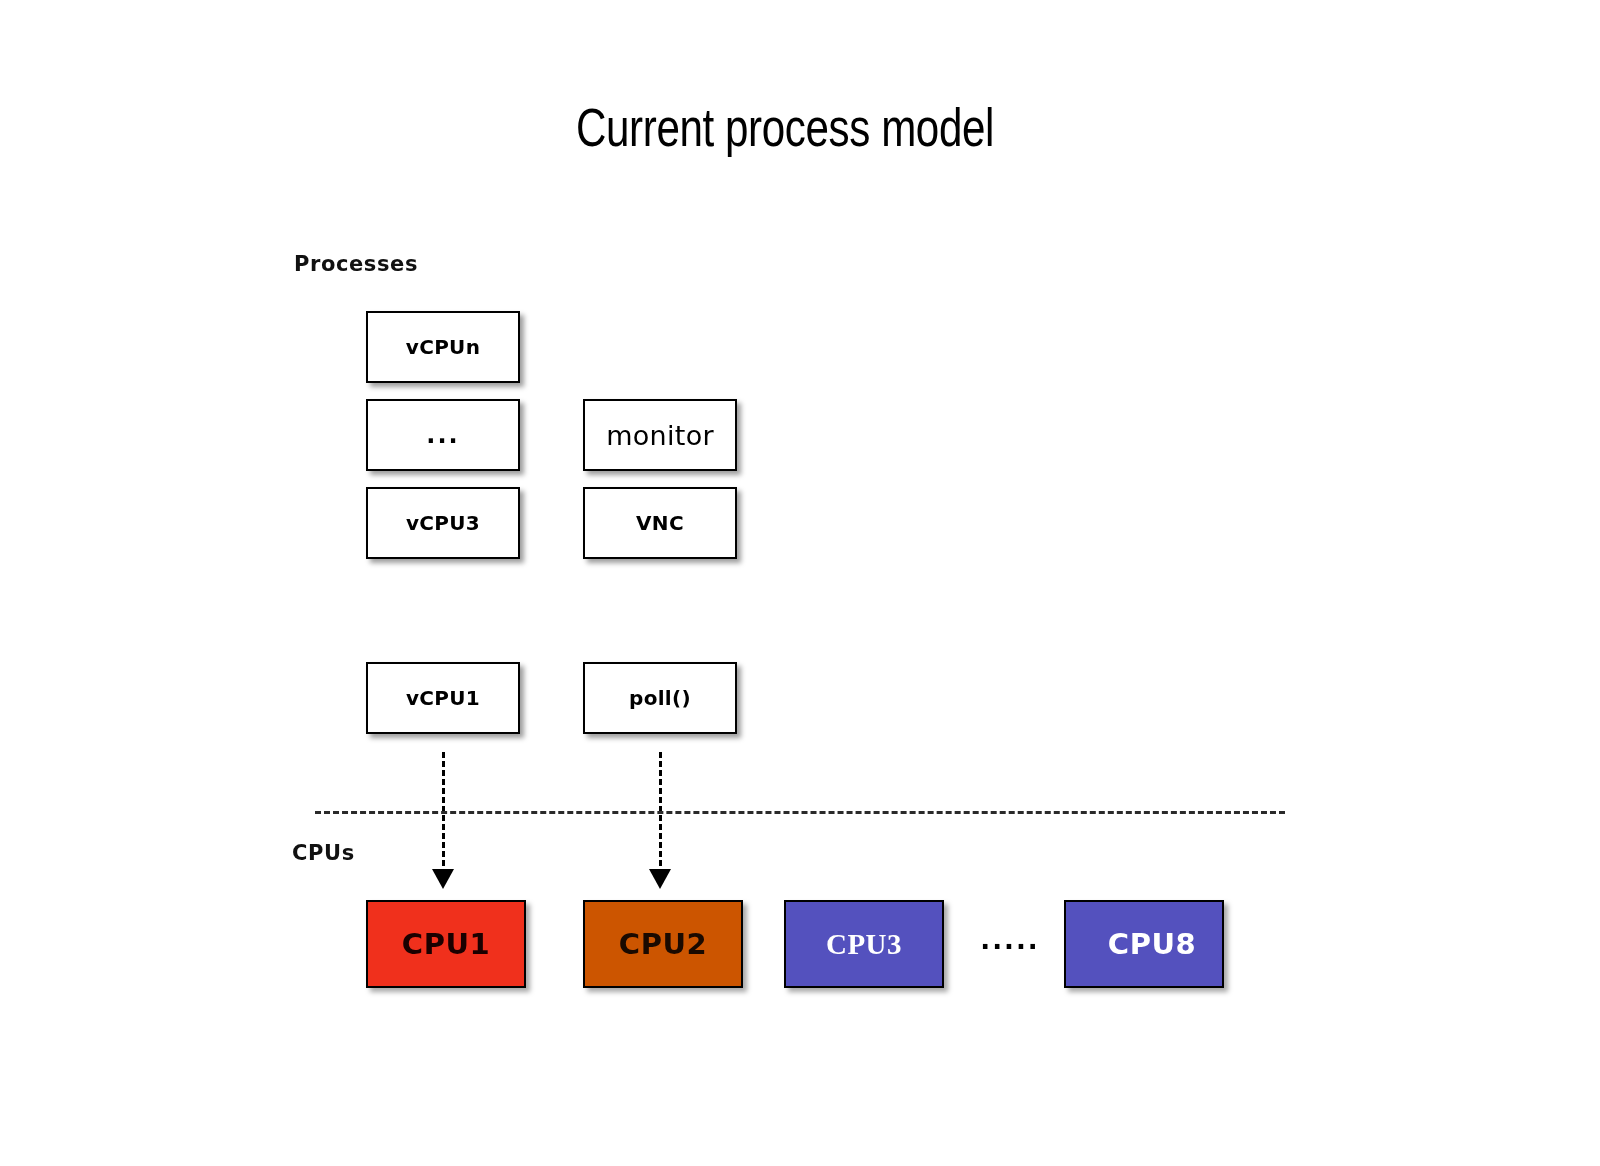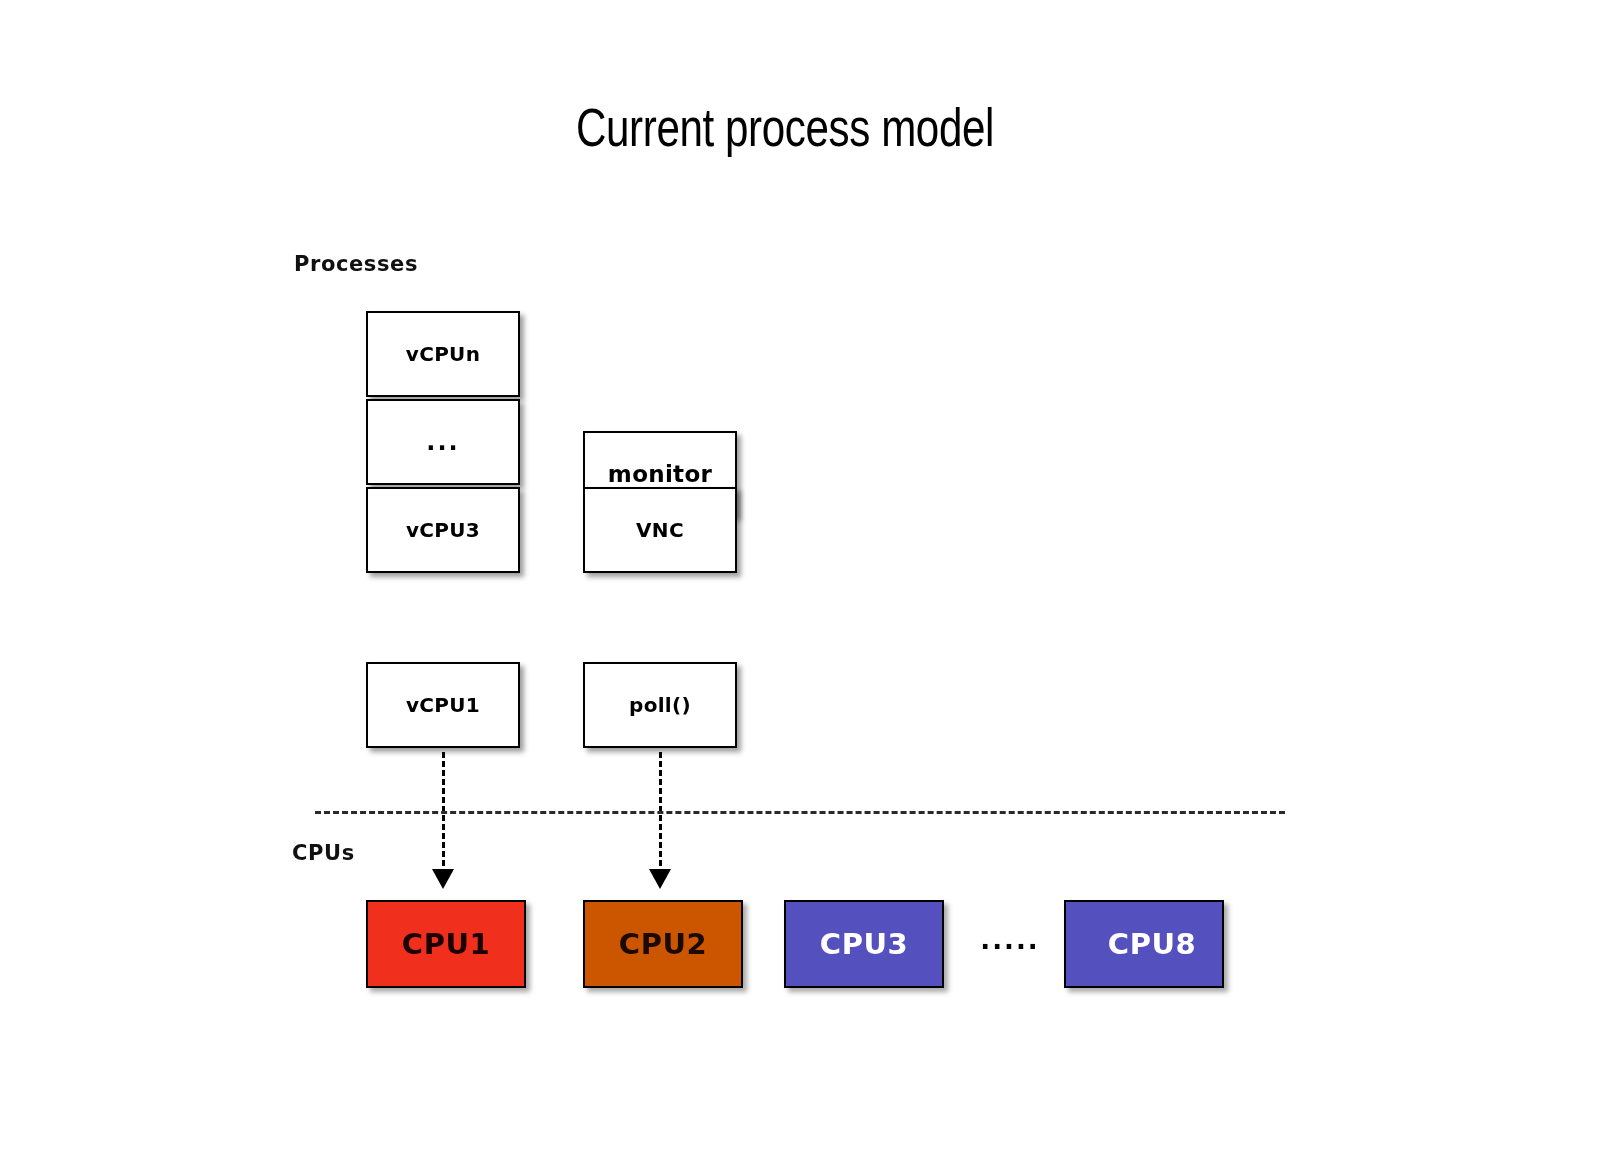--- a/index.html
+++ b/index.html
@@ -45,35 +45,35 @@
     letter-spacing: 0.6px;
     white-space: nowrap;
   }
   #label-processes { left: 294px; top: 252px; }
   #label-cpus      { left: 292px; top: 841px; }
 
   
   .proc-box {
     position: absolute;
     width: 154px;
-    height: 86px;
+    height: 72px;
     background: #ffffff;
     border: 2px solid #000000;
     box-shadow: 4px 4px 5px rgba(0,0,0,0.38);
     box-sizing: border-box;
     display: flex;
     align-items: center;
     justify-content: center;
     font-family: "DejaVu Sans", sans-serif;
     font-size: 20px;
     color: #000000;
     letter-spacing: 0.3px;
   }
   .proc-box.bold { font-weight: bold; }
-  .proc-box.regular { font-weight: 700; font-size: 23px; margin-top: 32px; }
+  .proc-box.regular { font-weight: 400; font-size: 27px; }
   .proc-box.dots {
     font-weight: bold;
     font-size: 24px;
     letter-spacing: 2px;
   }
 
   .col-left  { left: 366px; }
   .col-right { left: 583px; }
 
   .row-0 { top: 311px; }
@@ -170,19 +170,19 @@
   <div id="arrow1-head" class="arrow-head"></div>
   <div id="arrow2-stem" class="arrow-stem"></div>
   <div id="arrow2-head" class="arrow-head"></div>
 
   <div id="separator"></div>
 
   <div id="label-cpus" class="section-label">CPUs</div>
 
   <div id="cpu-box-0" class="cpu-box" style="background: rgb(240, 48, 28); color: rgb(26, 0, 0);">CPU1</div>
   <div id="cpu-box-1" class="cpu-box" style="background: rgb(204, 85, 0); color: rgb(26, 10, 0);">CPU2</div>
-  <div id="cpu-box-2" class="cpu-box" style="background: rgb(84, 81, 190); color: rgb(255, 255, 255);">CPU3</div>
+  <div id="cpu-box-2" class="cpu-box" style="background: rgb(84, 81, 190); color: rgb(255, 255, 255); font-family: Liberation Serif, serif;">CPU3</div>
 
   <div id="cpu-ellipsis">.....</div>
 
   <div id="cpu-box-3" class="cpu-box" style="background: rgb(84, 81, 190); color: rgb(255, 255, 255);">CPU8</div>
 
 </div>
 
 </body></html>

